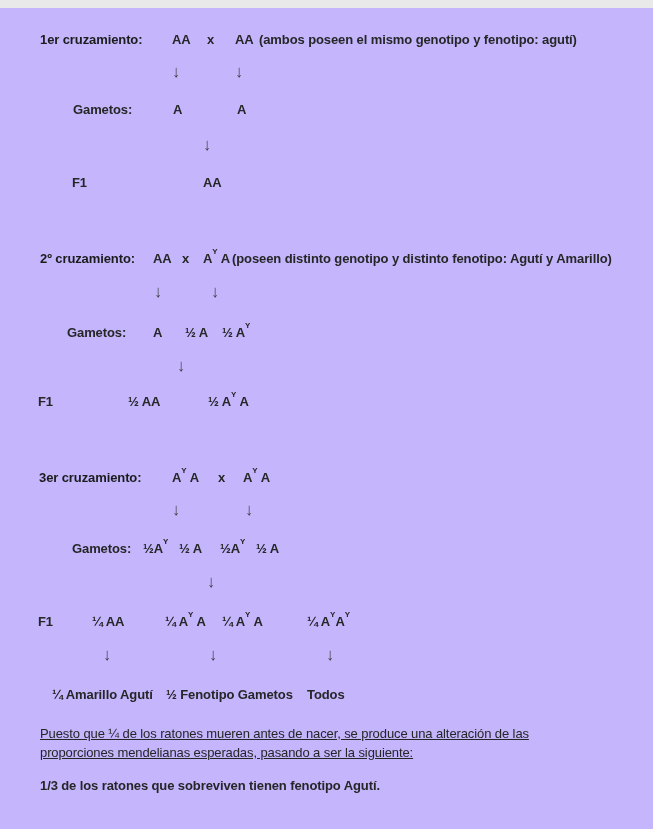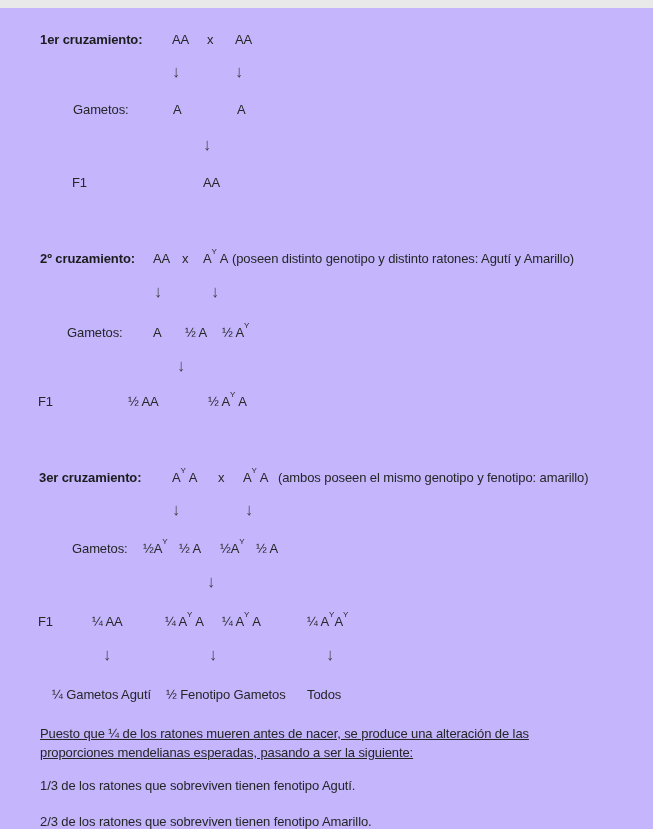--- a/index.html
+++ b/index.html
@@ -7,21 +7,21 @@
     position:relative;
     width:653px;height:829px;
     background:#c4b5fd;
     font-family:"Liberation Sans","DejaVu Sans",sans-serif;
     font-size:13px;
     color:#262626;
     letter-spacing:-0.1px;
     overflow:hidden;
     margin:8px auto;
   }
-  .t{position:absolute;white-space:nowrap;line-height:15px;}
+  .t{position:absolute;white-space:nowrap;line-height:15px;font-weight:bold;}
   .b{font-weight:bold;color:#1c1c1c;}
   .ar{
     position:absolute;
     font-size:16px;
     color:#3d3d3d;
     line-height:16px;
     transform:scaleY(1.05);
   }
   sup{
     font-size:8px;
@@ -51,58 +51,58 @@
 </style>
 </head>
 <body>
 
 <div class="page">
 
   <span class="t b" style="left:40px;top:24px">1er cruzamiento:</span>
   <span class="t" style="left:172px;top:24px">AA</span>
   <span class="t" style="left:207px;top:24px">x</span>
   <span class="t" style="left:235px;top:24px">AA</span>
+  <span class="t" style="left:259px;top:24px">(ambos poseen el mismo genotipo y fenotipo: agutí)</span>
 
   <span class="ar" style="left:172px;top:56px">↓</span>
   <span class="ar" style="left:235px;top:56px">↓</span>
 
   <span class="t" style="left:73px;top:94px">Gametos:</span>
   <span class="t" style="left:173px;top:94px">A</span>
   <span class="t" style="left:237px;top:94px">A</span>
 
   <span class="ar" style="left:203px;top:129px">↓</span>
 
   <span class="t" style="left:72px;top:167px">F1</span>
   <span class="t" style="left:203px;top:167px">AA</span>
 
   <span class="t b" style="left:40px;top:243px">2º cruzamiento:</span>
   <span class="t" style="left:153px;top:243px">AA</span>
   <span class="t" style="left:182px;top:243px">x</span>
   <span class="t" style="left:203px;top:243px">A<sup>Y</sup> A</span>
-  <span class="t" style="left:232px;top:243px">(poseen distinto genotipo y distinto ratones: Agutí y Amarillo)</span>
+  <span class="t" style="left:232px;top:243px">(poseen distinto genotipo y distinto fenotipo: Agutí y Amarillo)</span>
 
   <span class="ar" style="left:154px;top:276px">↓</span>
   <span class="ar" style="left:211px;top:276px">↓</span>
 
   <span class="t" style="left:67px;top:317px">Gametos:</span>
   <span class="t" style="left:153px;top:317px">A</span>
   <span class="t" style="left:185px;top:317px">½ A</span>
   <span class="t" style="left:222px;top:317px">½ A<sup>Y</sup></span>
 
   <span class="ar" style="left:177px;top:350px">↓</span>
 
   <span class="t" style="left:38px;top:386px">F1</span>
   <span class="t" style="left:128px;top:386px">½ AA</span>
   <span class="t" style="left:208px;top:386px">½ A<sup>Y</sup> A</span>
 
   <span class="t b" style="left:39px;top:462px">3er cruzamiento:</span>
   <span class="t" style="left:172px;top:462px">A<sup>Y</sup> A</span>
   <span class="t" style="left:218px;top:462px">x</span>
   <span class="t" style="left:243px;top:462px">A<sup>Y</sup> A</span>
-  <span class="t" style="left:278px;top:462px">(ambos poseen el mismo genotipo y fenotipo: amarillo)</span>
 
   <span class="ar" style="left:172px;top:494px">↓</span>
   <span class="ar" style="left:245px;top:494px">↓</span>
 
   <span class="t" style="left:72px;top:533px">Gametos:</span>
   <span class="t" style="left:143px;top:533px">½A<sup>Y</sup></span>
   <span class="t" style="left:179px;top:533px">½ A</span>
   <span class="t" style="left:220px;top:533px">½A<sup>Y</sup></span>
   <span class="t" style="left:256px;top:533px">½ A</span>
 
@@ -111,22 +111,21 @@
   <span class="t" style="left:38px;top:606px">F1</span>
   <span class="t" style="left:92px;top:606px">¼ AA</span>
   <span class="t" style="left:165px;top:606px">¼ A<sup>Y</sup> A</span>
   <span class="t" style="left:222px;top:606px">¼ A<sup>Y</sup> A</span>
   <span class="t" style="left:307px;top:606px">¼ A<sup>Y</sup>A<sup>Y</sup></span>
 
   <span class="ar" style="left:103px;top:639px">↓</span>
   <span class="ar" style="left:209px;top:639px">↓</span>
   <span class="ar" style="left:326px;top:639px">↓</span>
 
-  <span class="t" style="left:52px;top:679px">¼ Gametos Agutí</span>
+  <span class="t" style="left:52px;top:679px">¼ Amarillo Agutí</span>
   <span class="t" style="left:166px;top:679px">½ Fenotipo Gametos</span>
   <span class="t" style="left:307px;top:679px">Todos</span>
 
   <div class="para" style="left:40px;top:716px">Puesto que ¼ de los ratones mueren antes de nacer, se produce una alteración de las proporciones mendelianas esperadas, pasando a ser la siguiente:</div>
   <span class="t" style="left:40px;top:770px">1/3 de los ratones que sobreviven tienen fenotipo Agutí.</span>
-  <span class="t" style="left:40px;top:806px">2/3 de los ratones que sobreviven tienen fenotipo Amarillo.</span>
 
   <div class="edge"></div>
 </div>
 
 </body></html>

